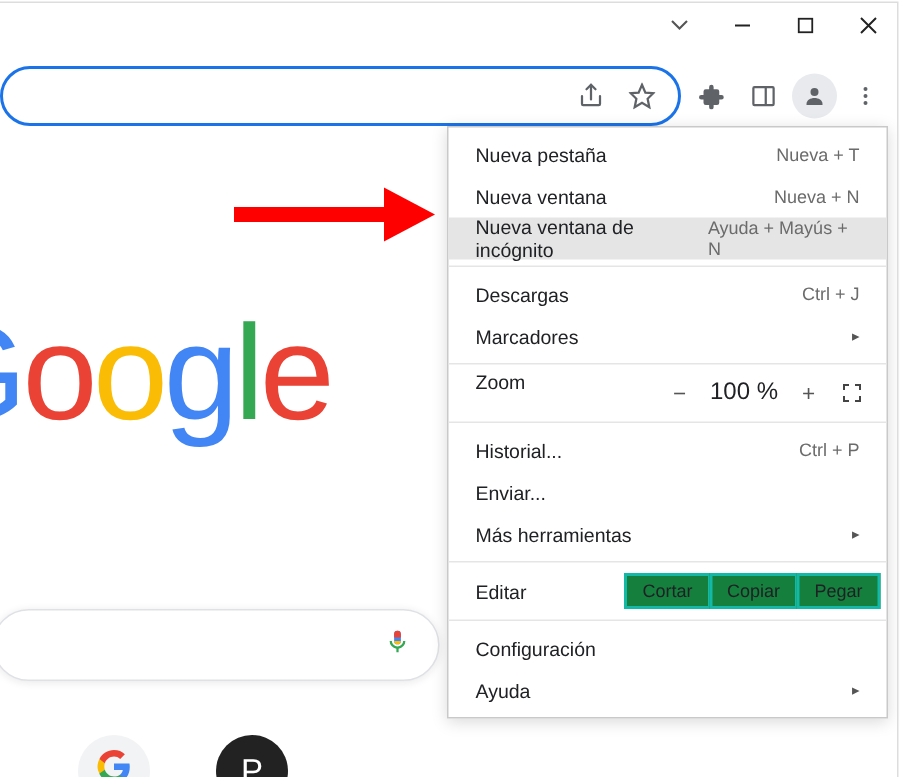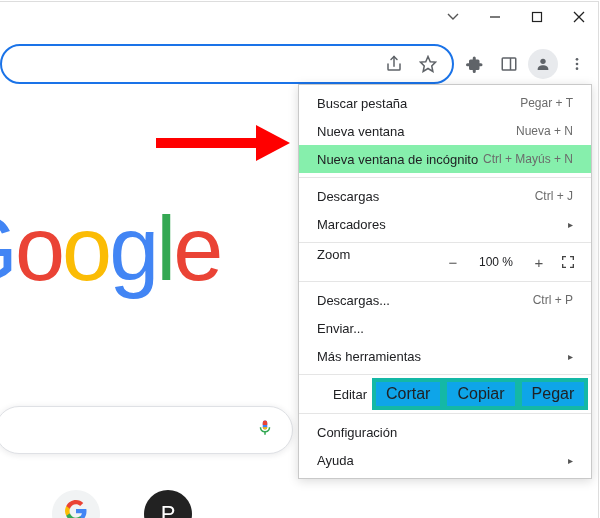--- a/index.html
+++ b/index.html
@@ -32,33 +32,33 @@
   .mic-icon svg { width:18px; height:22px; }
 
   .shortcuts { position:absolute; top:404px; left:52px; display:flex; gap:44px; }
   .shortcut { width:48px; height:48px; border-radius:50%; background:#f1f3f4; display:flex; align-items:center; justify-content:center; font-size:22px; font-weight:500; }
   .shortcut.dark { background:#222; color:#fff; }
   .shortcut .mini-g { font-family:Arial; }
 
   
   .menu { position:absolute; top:84px; right:8px; width:294px; background:#fff; border:1px solid #c9c9c9; box-shadow:0 2px 10px rgba(0,0,0,.15); font-size:13px; color:#202124; padding:4px 0; }
   .menu-item { display:flex; align-items:center; justify-content:space-between; height:28px; padding:0 18px; }
-  .menu-item.hover { background:#86efac; }
+  .menu-item.hover { background:#e5e5e5; }
   .menu-item.submenu::after { content:"▸"; color:#555; font-size:10px; }
   .menu-shortcut { color:#6b6b6b; font-size:12px; }
   .menu-sep { height:1px; background:#e5e5e5; margin:4px 0; }
   .zoom-row { display:flex; justify-content:space-between; height:30px; padding:0 12px 0 18px; }
   .zoom-controls { display:flex; align-items:center; gap:8px; }
   .zoom-btn { width:20px; text-align:center; color:#555; font-size:15px; }
-  .zoom-val { width:50px; text-align:center; font-size:12px; }
+  .zoom-val { width:50px; text-align:center; font-size:16px; }
   .fs-icon { width:22px; height:22px; display:flex; align-items:center; justify-content:center; font-size:14px; }
-  .edit-row { display:flex; align-items:center; height:30px; padding:0 4px 0 34px; }
+  .edit-row { display:flex; align-items:center; height:30px; padding:0 4px 0 18px; }
   .edit-label { flex:0 0 auto; padding-right:6px; }
   .edit-btns { flex:1; display:flex; justify-content:flex-end; gap:0; }
-  .edit-btn { border:4px solid #14b8a6; padding:3px 10px; font-size:16px; background:#0ea5e9; margin-left:-1px; }
+  .edit-btn { border:2px solid #14b8a6; padding:3px 10px; font-size:12px; background:#15803d; margin-left:-1px; }
 
   
   .arrow-wrap { position:absolute; top:132px; left:156px; width:140px; height:20px; z-index:50; pointer-events:none; }
   .arrow-stem { position:absolute; top:6px; left:0; width:108px; height:10px; background:#f00; }
   .arrow-head { position:absolute; top:-7px; left:100px; width:0; height:0; border-top:18px solid transparent; border-bottom:18px solid transparent; border-left:34px solid #f00; }
 
   
   .frame { position:absolute; inset:2px 2px 0 0; box-shadow:0 0 0 1px #ddd; pointer-events:none; }
 </style>
 </head>
@@ -159,30 +159,30 @@
   </div>
 </div>
 
 <div class="arrow-wrap">
   <div class="arrow-stem"></div>
   <div class="arrow-head"></div>
 </div>
 
 <div class="menu">
   <div class="menu-item">
-    <span>Buscar pestaña</span>
-    <span class="menu-shortcut">Pegar + T</span>
+    <span>Nueva pestaña</span>
+    <span class="menu-shortcut">Nueva + T</span>
   </div>
   <div class="menu-item">
     <span>Nueva ventana</span>
     <span class="menu-shortcut">Nueva + N</span>
   </div>
   <div class="menu-item hover">
     <span>Nueva ventana de incógnito</span>
-    <span class="menu-shortcut">Ctrl + Mayús + N</span>
+    <span class="menu-shortcut">Ayuda + Mayús + N</span>
   </div>
   <div class="menu-sep"></div>
   <div class="menu-item">
     <span>Descargas</span>
     <span class="menu-shortcut">Ctrl + J</span>
   </div>
   <div class="menu-item submenu">
     <span>Marcadores</span>
   </div>
   <div class="menu-sep"></div>
@@ -194,21 +194,21 @@
       <span class="zoom-btn">+</span>
       <span class="fs-icon">
         <svg width="16" height="16" viewBox="0 0 24 24" fill="none" stroke="#444" stroke-width="2">
             <path d="M4 9V4h5M20 9V4h-5M4 15v5h5M20 15v5h-5"></path>
           </svg>
       </span>
     </div>
   </div>
   <div class="menu-sep"></div>
   <div class="menu-item">
-    <span>Descargas...</span>
+    <span>Historial...</span>
     <span class="menu-shortcut">Ctrl + P</span>
   </div>
   <div class="menu-item">
     <span>Enviar...</span>
   </div>
   <div class="menu-item submenu">
     <span>Más herramientas</span>
   </div>
   <div class="menu-sep"></div>
   <div class="edit-row">

